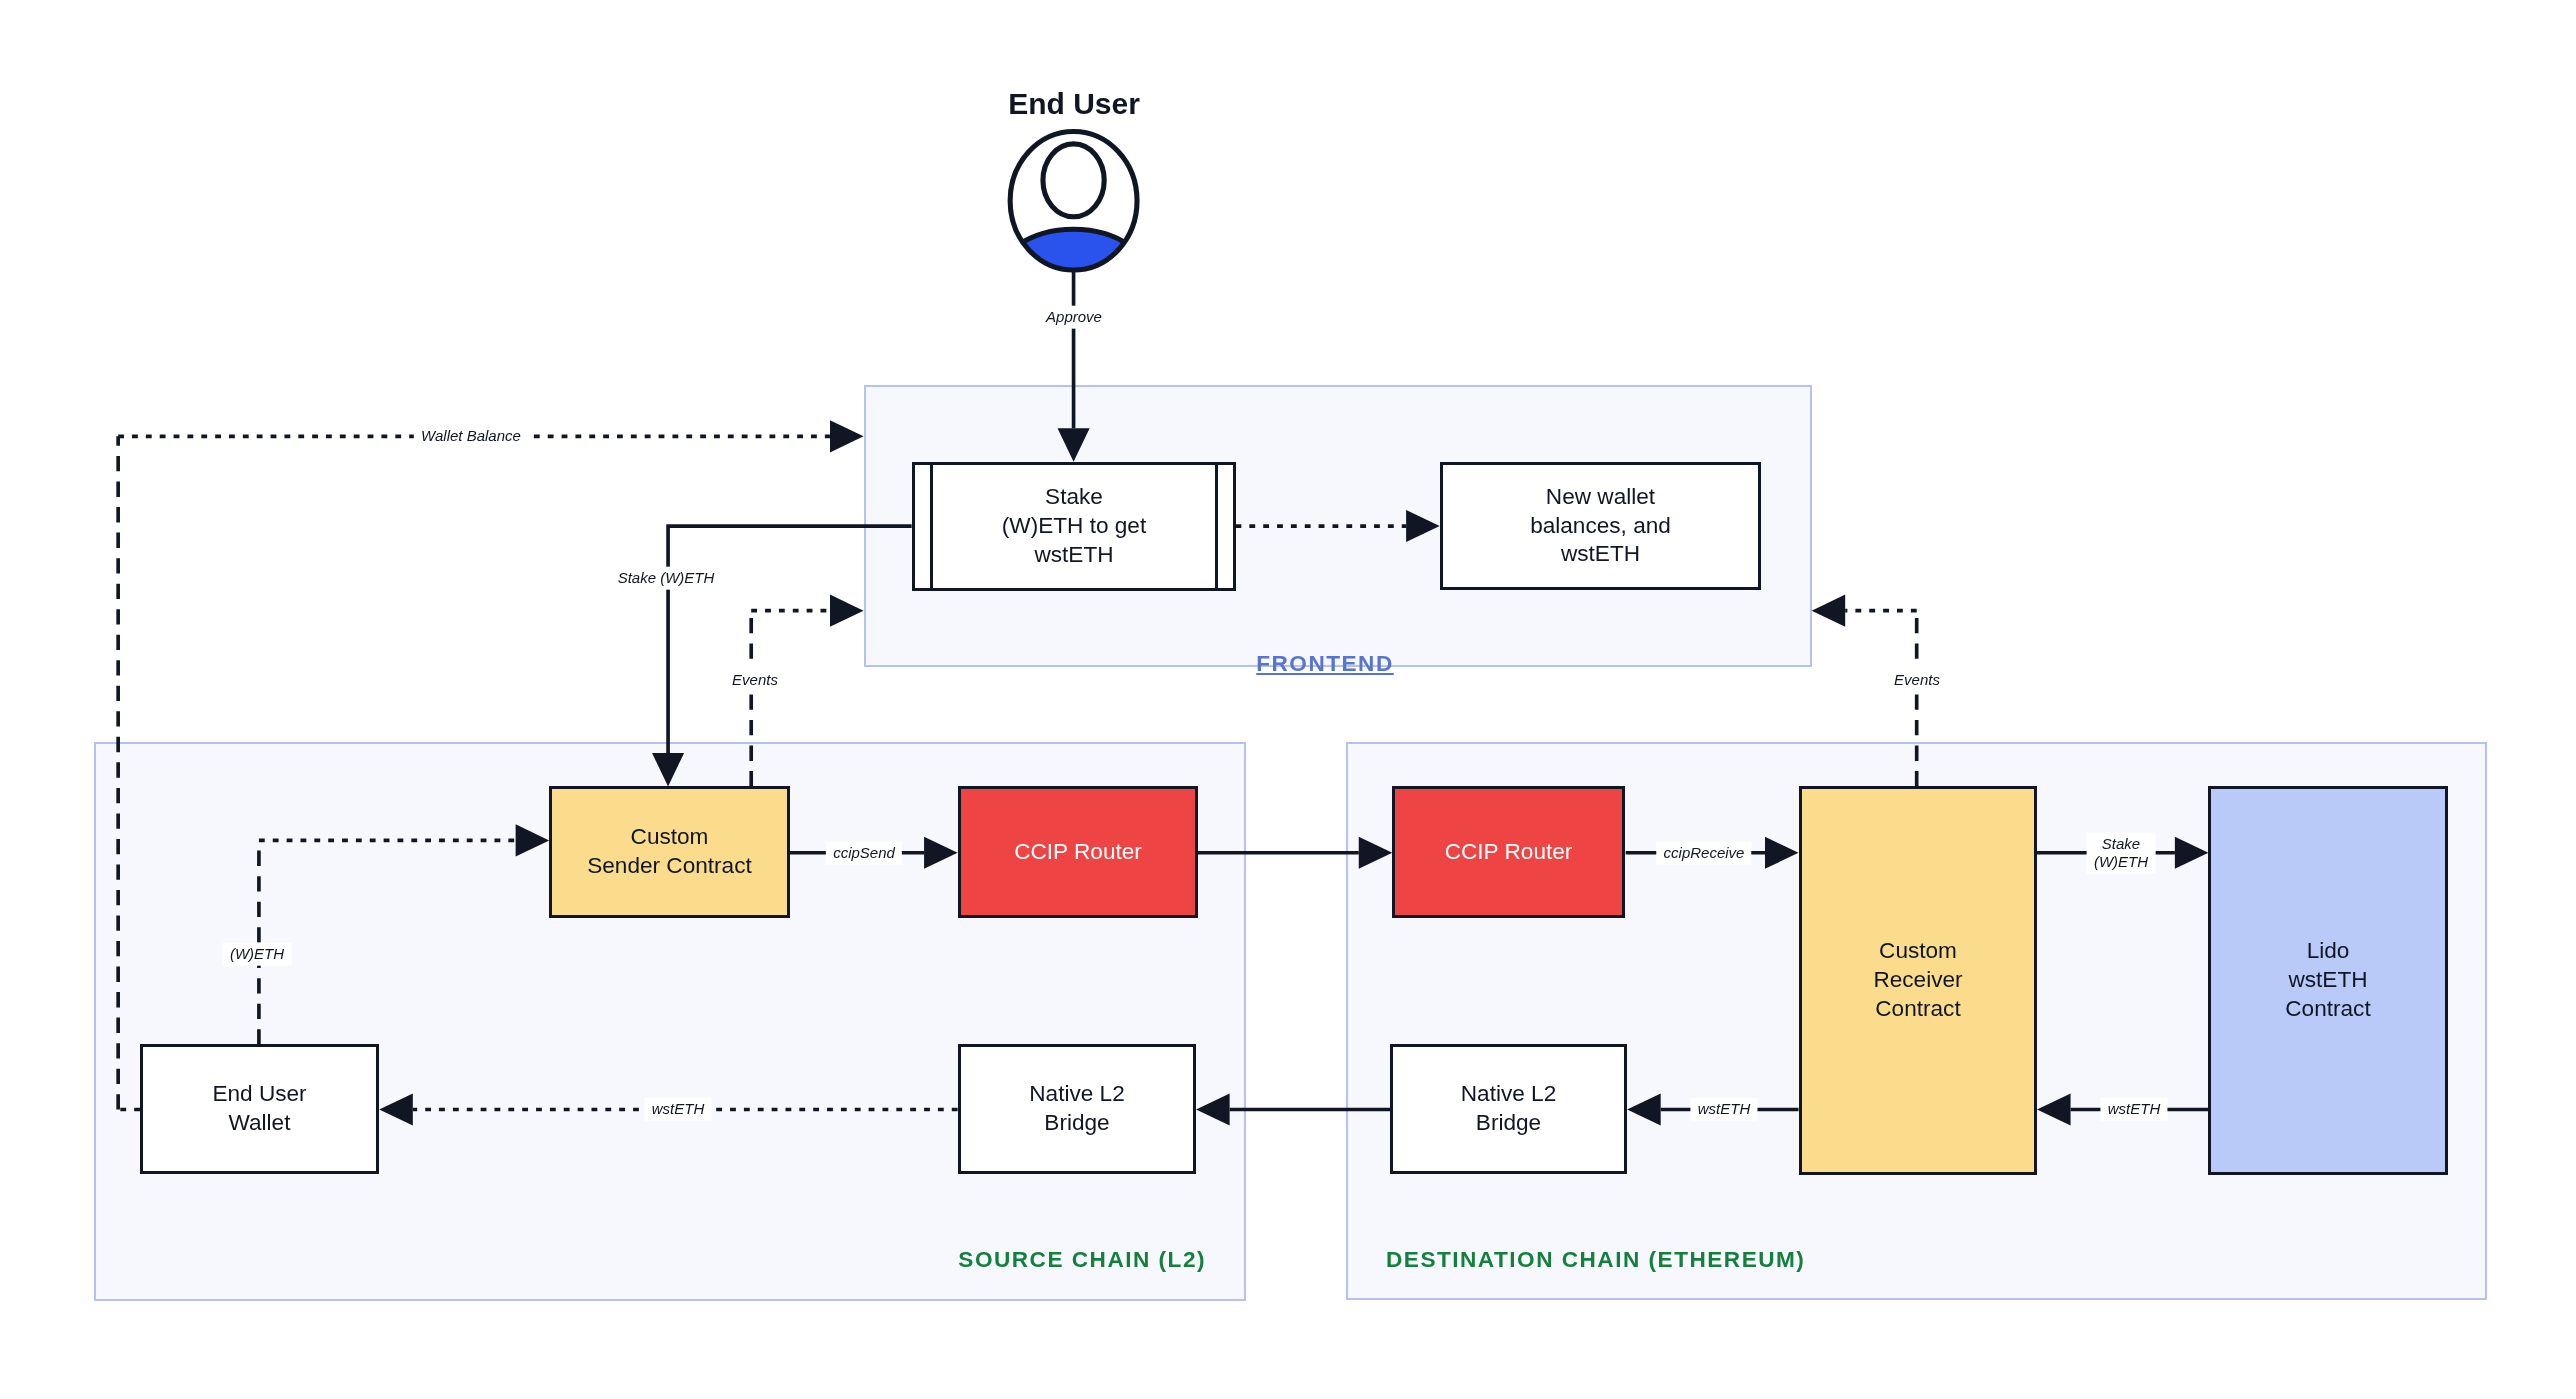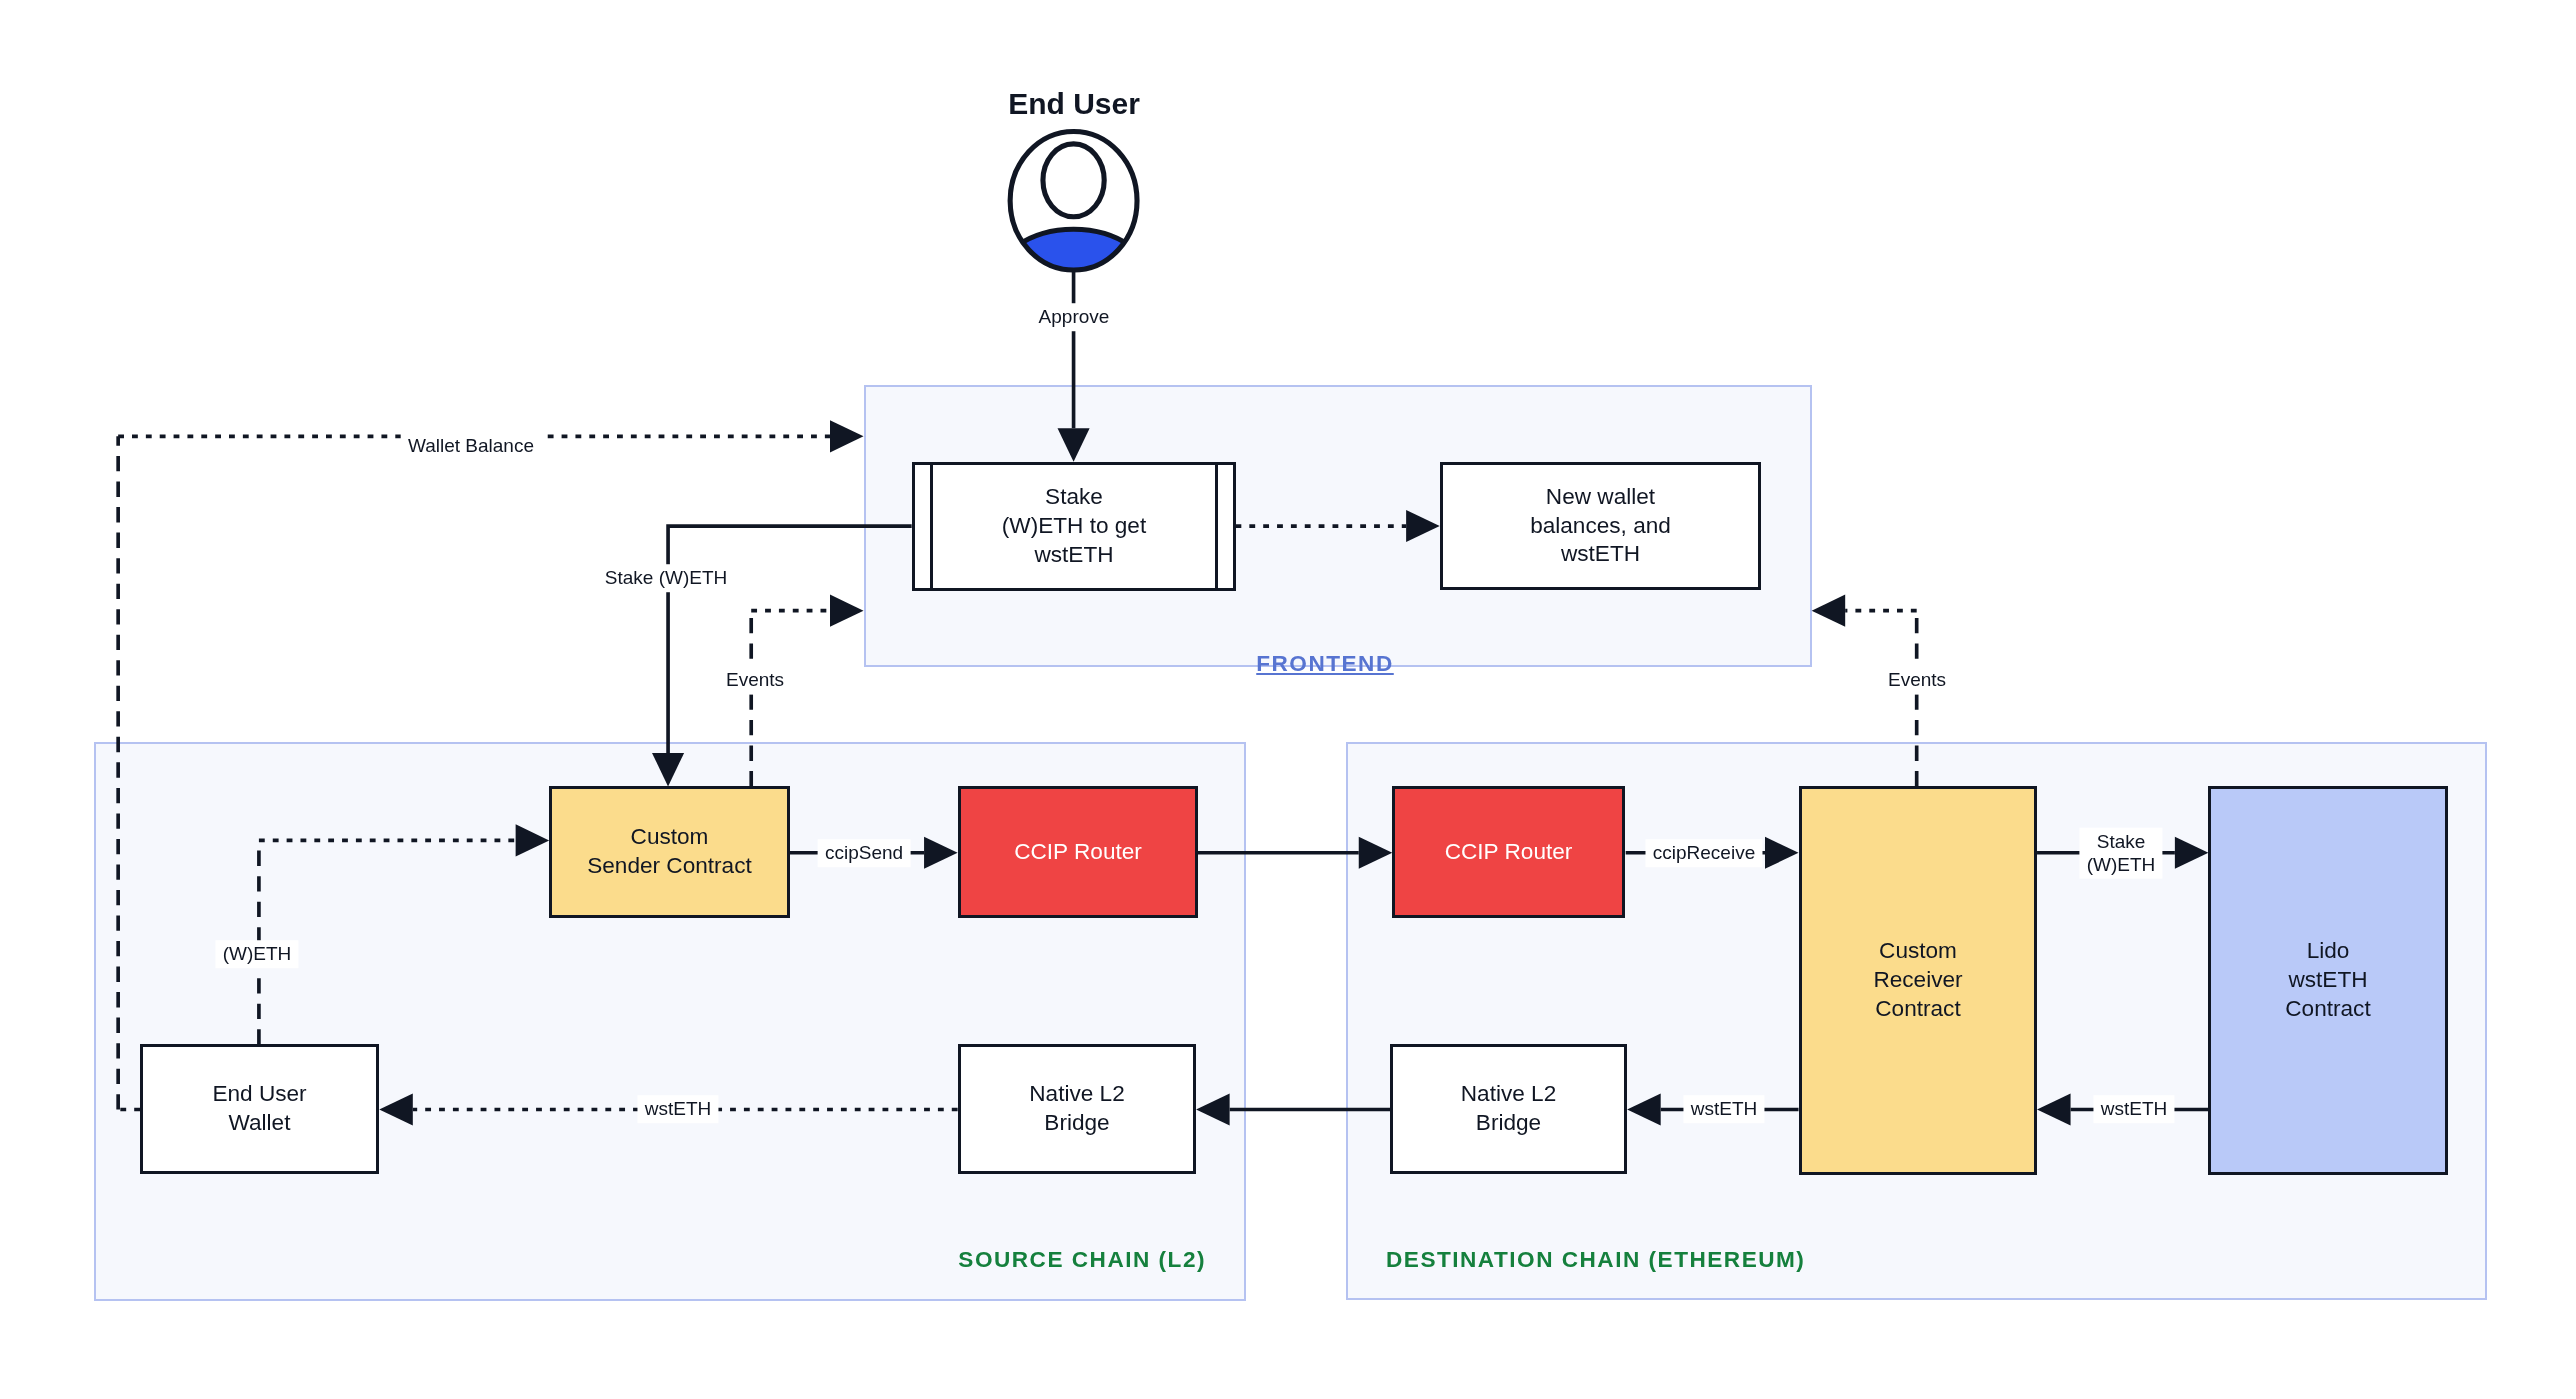--- a/index.html
+++ b/index.html
@@ -58,21 +58,22 @@
     background: #101623;
   }
   .sub-line.left { left: 15.3px; }
   .sub-line.right { right: 15.3px; }
   .edge-label {
     position: absolute;
     z-index: 4;
     transform: translate(-50%, -50%);
     background: #ffffff;
     padding: 2.2px 7.3px;
-    font-size: 19px;
+    font-size: 15px;
+    font-style: italic;
     font-weight: 500;
     text-align: center;
     line-height: 1.22;
     white-space: pre-line;
   }
   .actor-title {
     position: absolute;
     z-index: 4;
     transform: translate(-50%, -50%);
     font-size: 30px;
@@ -212,21 +213,21 @@
 wstETH
 Contract</span>
   </div>
   <div class="node white" style="left:1390px; top:1044px; width:237px; height:130px;">
     <span>Native L2
 Bridge</span>
   </div>
   <div class="chain-label" style="left:1386px; top:1247px;text-align:right;">DESTINATION CHAIN (ETHEREUM)</div>
 
   <div class="edge-label" style="left:1074px; top:317px;">Approve</div>
-  <div class="edge-label" style="left:471px; top:436px;margin-top:10px;">Wallet Balance</div>
+  <div class="edge-label" style="left:471px; top:436px;">Wallet Balance</div>
   <div class="edge-label" style="left:666px; top:578px;">Stake (W)ETH</div>
   <div class="edge-label" style="left:755px; top:680px;">Events</div>
   <div class="edge-label" style="left:1917px; top:680px;">Events</div>
   <div class="edge-label" style="left:864px; top:853px;">ccipSend</div>
   <div class="edge-label" style="left:1704px; top:853px;text-align:center;">ccipReceive</div>
   <div class="edge-label" style="left:2121px; top:853px;">Stake
 (W)ETH</div>
   <div class="edge-label" style="left:257px; top:954px;">(W)ETH</div>
   <div class="edge-label" style="left:678px; top:1109px;">wstETH</div>
   <div class="edge-label" style="left:1724px; top:1109px;">wstETH</div>

